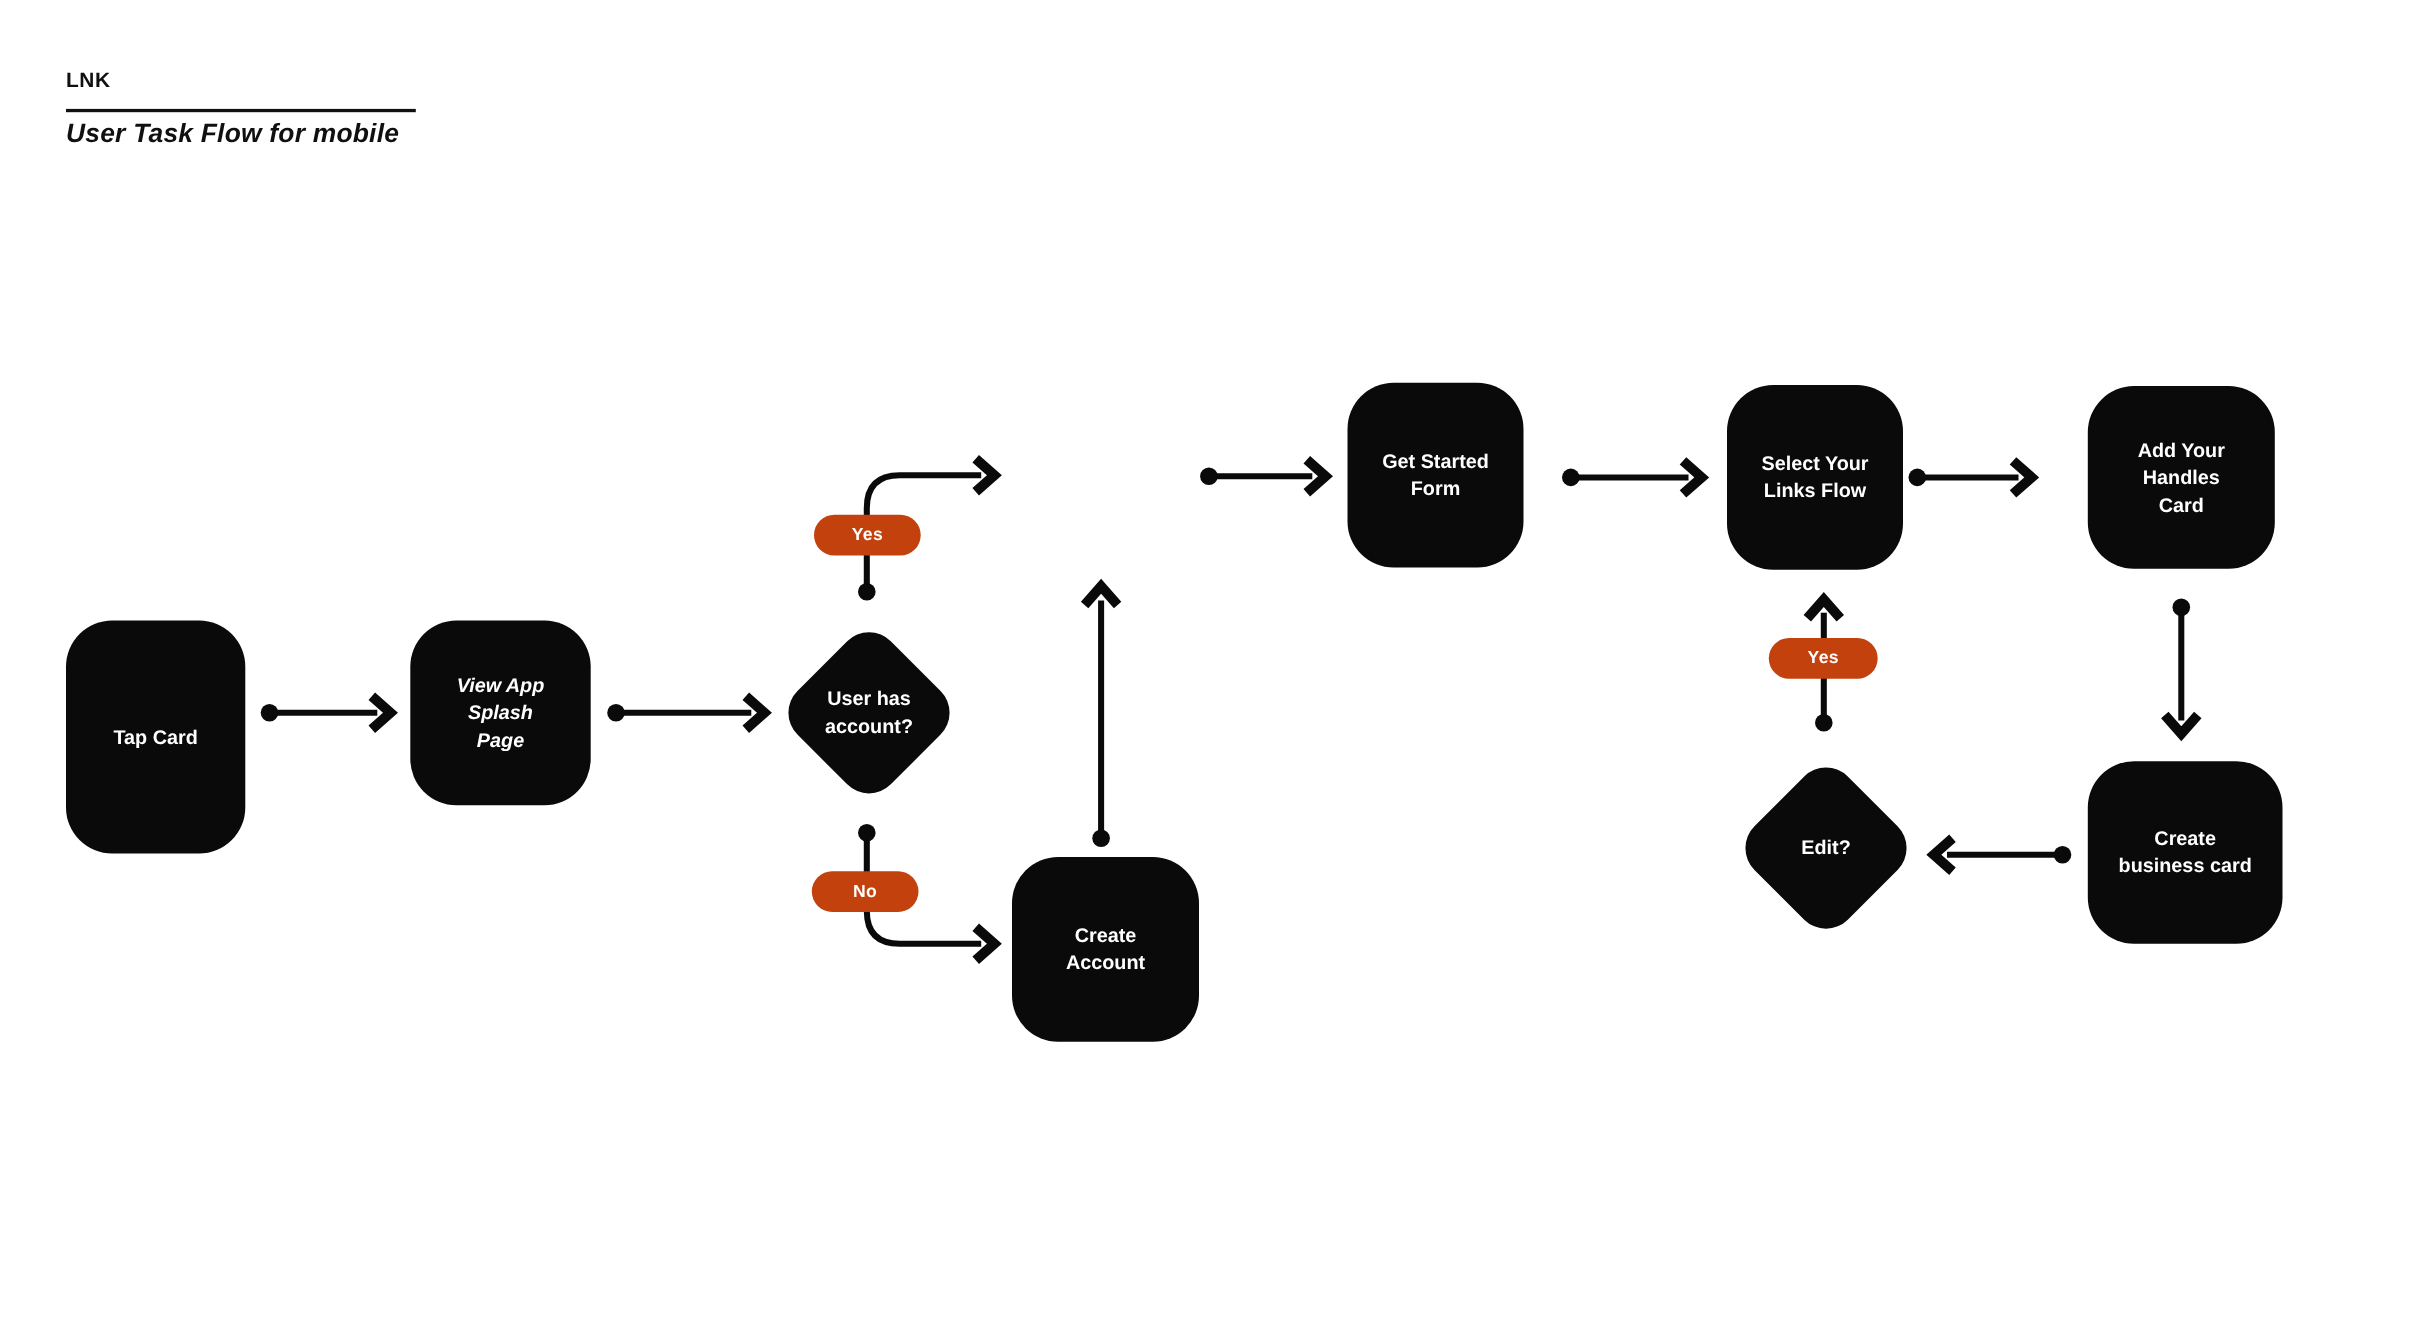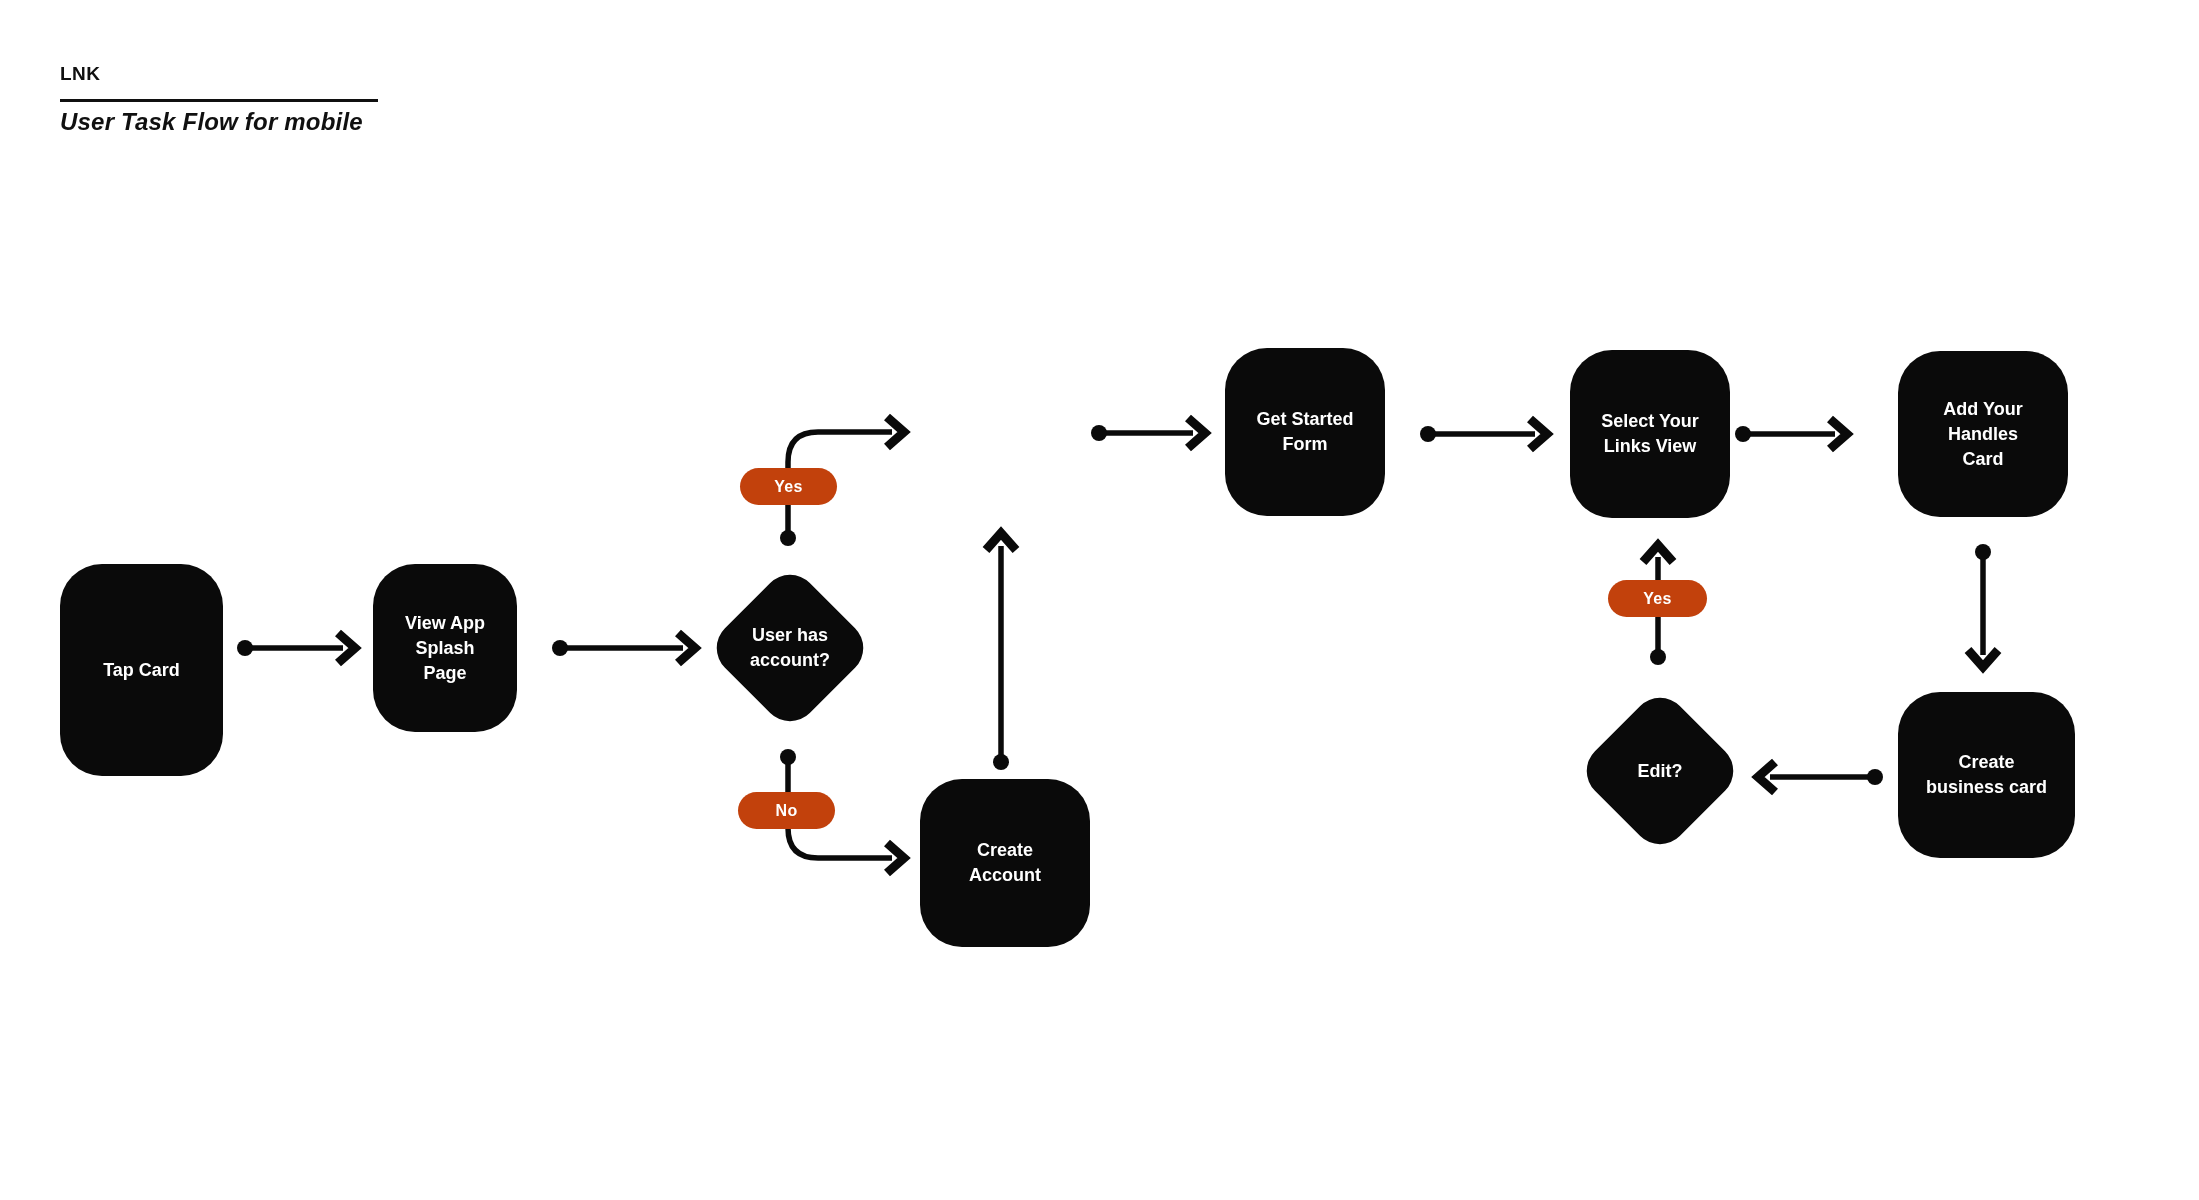--- a/index.html
+++ b/index.html
@@ -97,30 +97,30 @@
       </g>
       <g>
         <path d="M1658,657 V557" fill="none" stroke="#0a0a0a" stroke-width="5.5"></path>
         <circle cx="1658" cy="657" r="8" fill="#0a0a0a"></circle>
         <polyline points="1643,562 1658,545 1673,562" fill="none" stroke="#0a0a0a" stroke-width="9" stroke-linejoin="miter"></polyline>
       </g>
     </svg>
 
   <div class="node" style="left:60px;top:564px;width:163px;height:212px;">Tap Card</div>
 
-  <div class="node" style="left:373px;top:564px;width:144px;height:168px;">View App
+  <div class="node" style="left:373px;top:564px;width:164px;height:168px;font-style:italic;">View App
 Splash
 Page</div>
 
 
   <div class="node" style="left:1225px;top:348px;width:160px;height:168px;">Get Started
 Form</div>
 
   <div class="node" style="left:1570px;top:350px;width:160px;height:168px;">Select Your
-Links View</div>
+Links Flow</div>
 
   <div class="node" style="left:1898px;top:351px;width:170px;height:166px;">Add Your
 Handles
 Card</div>
 
   <div class="node" style="left:920px;top:779px;width:170px;height:168px;">Create
 Account</div>
 
   <div class="node" style="left:1898px;top:692px;width:177px;height:166px;">Create
 business card</div>

